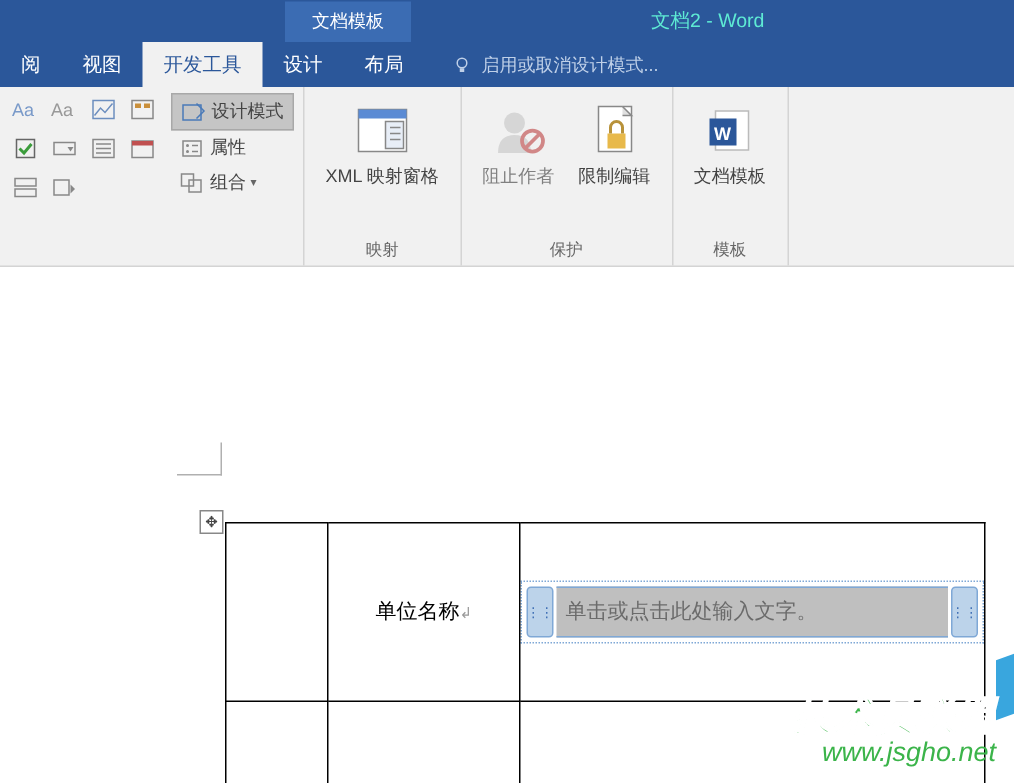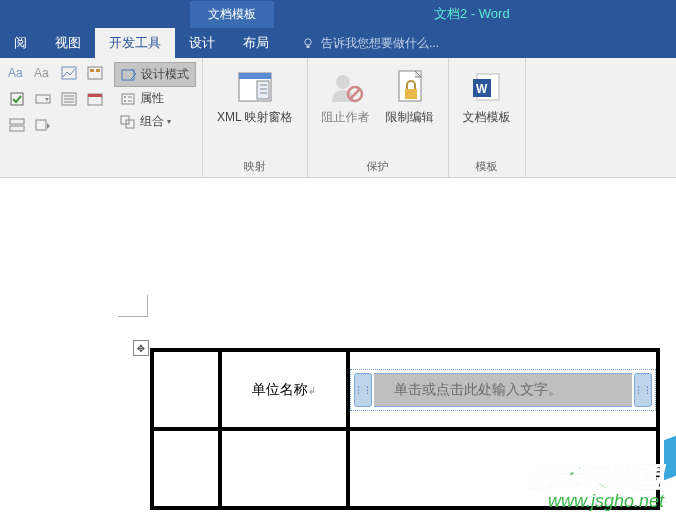--- a/index.html
+++ b/index.html
@@ -34,27 +34,27 @@
 
 .tooltip { position: absolute; left: 100px; top: 185px; width: 180px; background: #fff; border: 1px solid #c6c6c6; box-shadow: 2px 2px 6px rgba(0,0,0,0.15); padding: 10px 12px; font-size: 12px; color: #333; }
 .tooltip .tt-title { font-weight: normal; margin-bottom: 6px; color: #333; }
 .tooltip .tt-body { color: #555; }
 
 .doc-area { position: absolute; left: 0; top: 178px; right: 0; bottom: 0; background: #fff; }
 .page-corner { position: absolute; left: 118px; top: 117px; width: 30px; height: 22px; border-right: 1px solid #b0b0b0; border-bottom: 1px solid #b0b0b0; }
 .move-handle { position: absolute; left: 133px; top: 162px; width: 16px; height: 16px; border: 1px solid #888; display:flex; align-items:center; justify-content:center; font-size: 10px; color: #444; background:#fff; }
 
 .tbl { position: absolute; left: 150px; top: 170px; border-collapse: collapse; }
-.tbl td { border: 4px solid #000000; height: 79px; vertical-align: middle; font-size: 14px; }
+.tbl td { border: 1px solid #000000; height: 119px; vertical-align: middle; font-size: 14px; }
 .c1 { width: 68px; }
 .c2 { width: 128px; text-align: center; }
 .c3 { width: 310px; }
 .cc-handle { width: 18px; height: 34px; background: #bcd3ea; border: 1px solid #7fa8d6; border-radius: 3px; display:flex; align-items:center; justify-content:center; font-size:9px; color:#3b6cb3; }
 .cc-body { flex:1; border-top: 1px solid #7fa8d6; border-bottom: 1px solid #7fa8d6; height: 34px; display:flex; align-items:center; background: #bfbfbf; margin: 0 2px; }
-.cc-text { color: #6b6b6b; font-size: 14px; padding: 0 20px; }
+.cc-text { color: #6b6b6b; font-size: 14px; padding: 0 6px; }
 .cc-outer { border: 1px dotted #7fa8d6; padding: 3px; display:flex; }
 
 .watermark { position: absolute; right: 12px; bottom: 10px; text-align: right; }
 .wm1 { font-size: 26px; font-weight: 900; color: #3bb44a; -webkit-text-stroke: 1px #fff; font-style: italic; letter-spacing: 1px; }
 .wm2 { font-size: 18px; color: #3bb44a; font-style: italic; margin-top: -4px; }
 .wm-side { position:absolute; right:0; bottom:44px; width:12px; height:40px; background:#39a6de; transform: skewY(-20deg); }
 </style>
 </head>
 <body>
 
@@ -67,21 +67,21 @@
   <div class="tab">阅</div>
   <div class="tab">视图</div>
   <div class="tab active">开发工具</div>
   <div class="tab">设计</div>
   <div class="tab">布局</div>
   <div class="tellme">
     <svg width="14" height="14" viewBox="0 0 14 14">
         <circle cx="7" cy="5" r="3.2" fill="none" stroke="#bfd0e8" stroke-width="1"></circle>
         <rect x="5.5" y="8.5" width="3" height="2.5" fill="#bfd0e8"></rect>
       </svg>
-    <span>告诉我您想要做什么...</span>
+    <span>启用或取消设计模式...</span>
   </div>
 </div>
 
 <div class="ribbon">
 
   <div class="group">
     <div class="group-body">
       <div class="controls-grid">
         <div class="ctrl-ico">
             <svg width="18" height="16">

